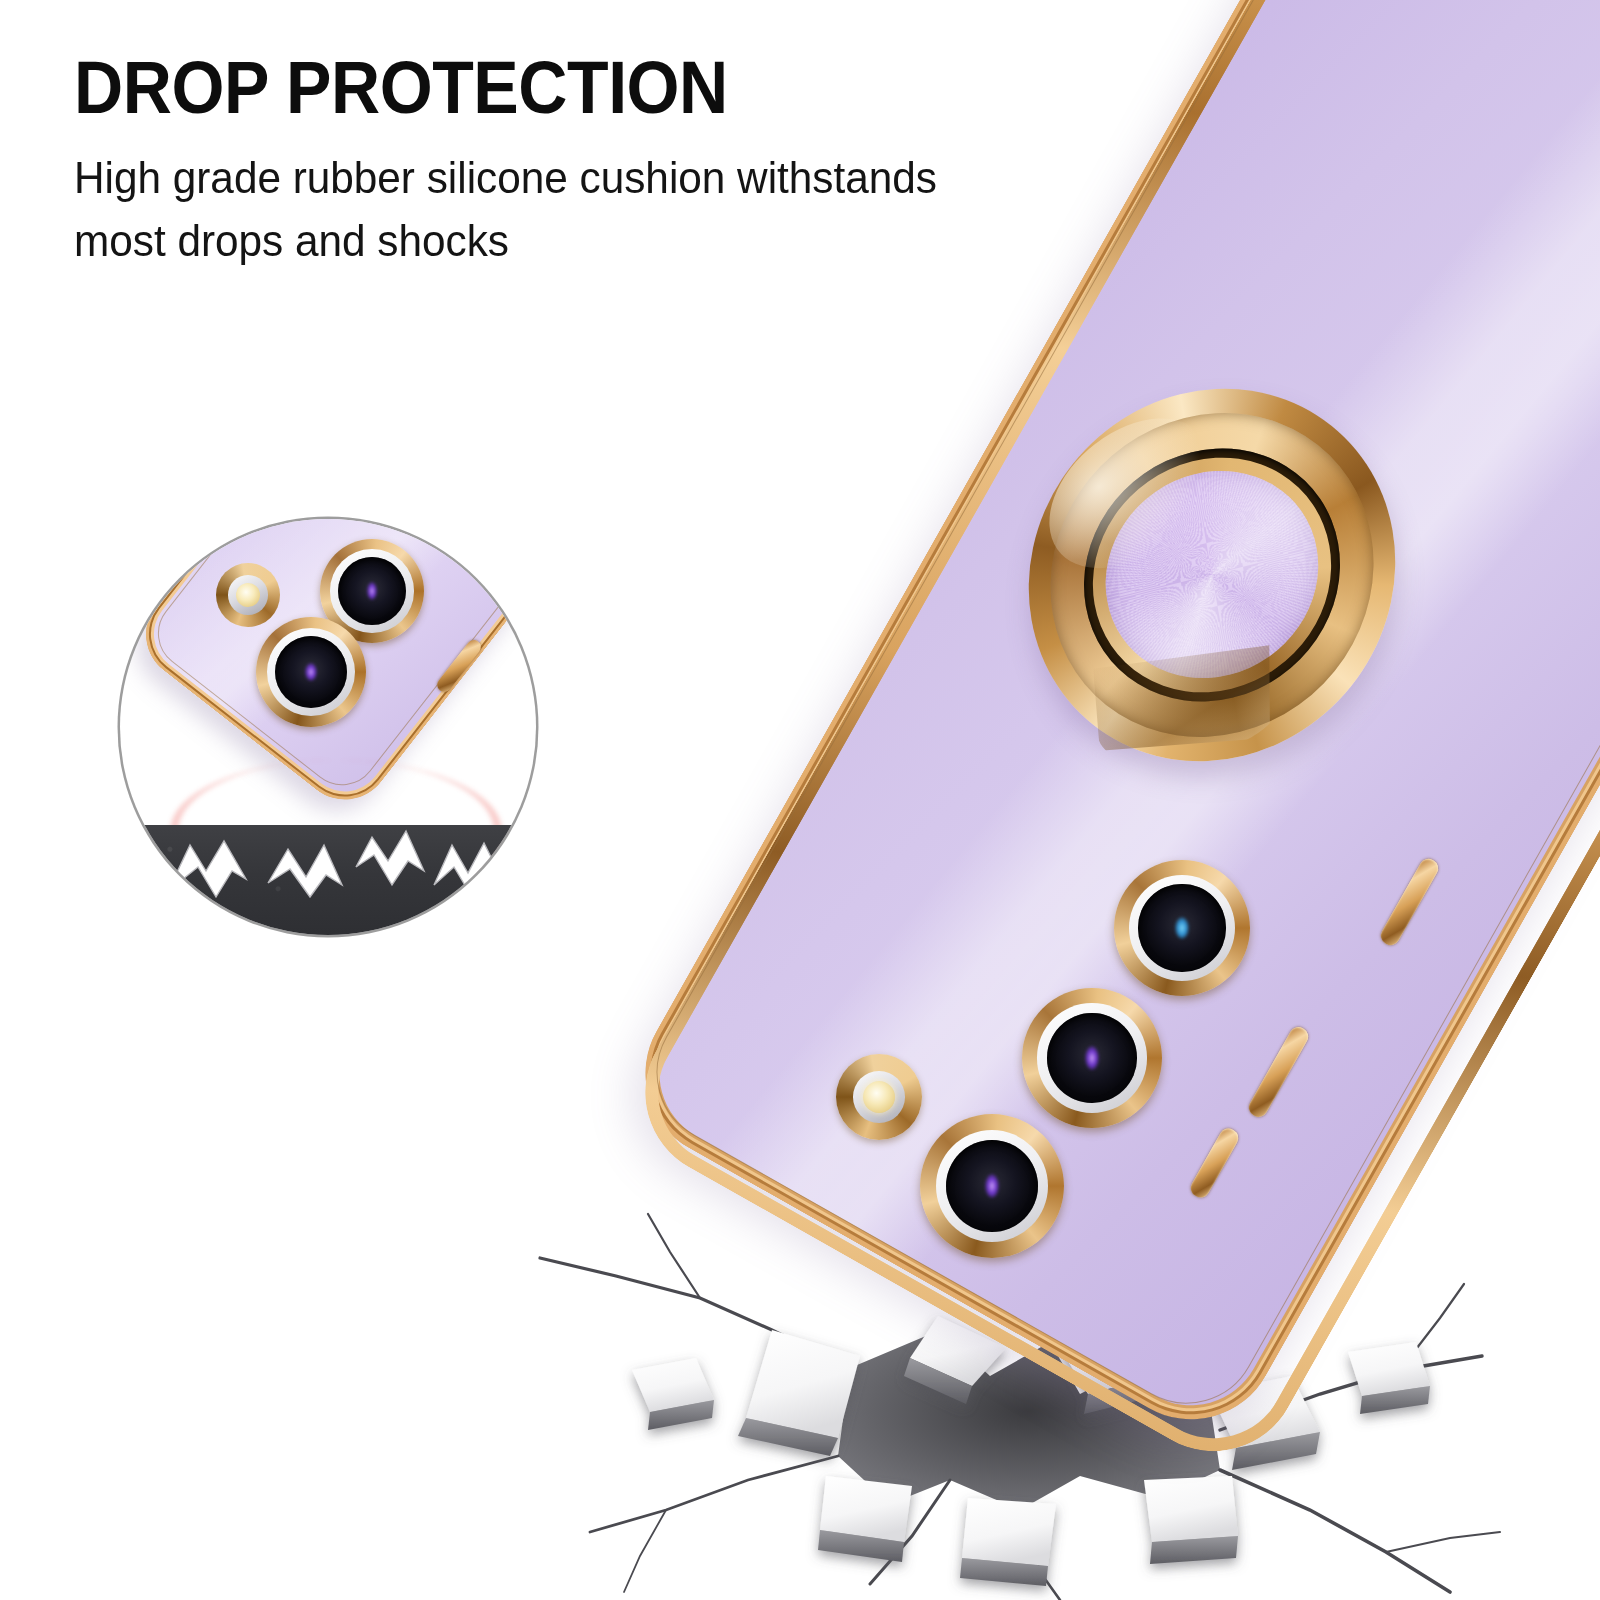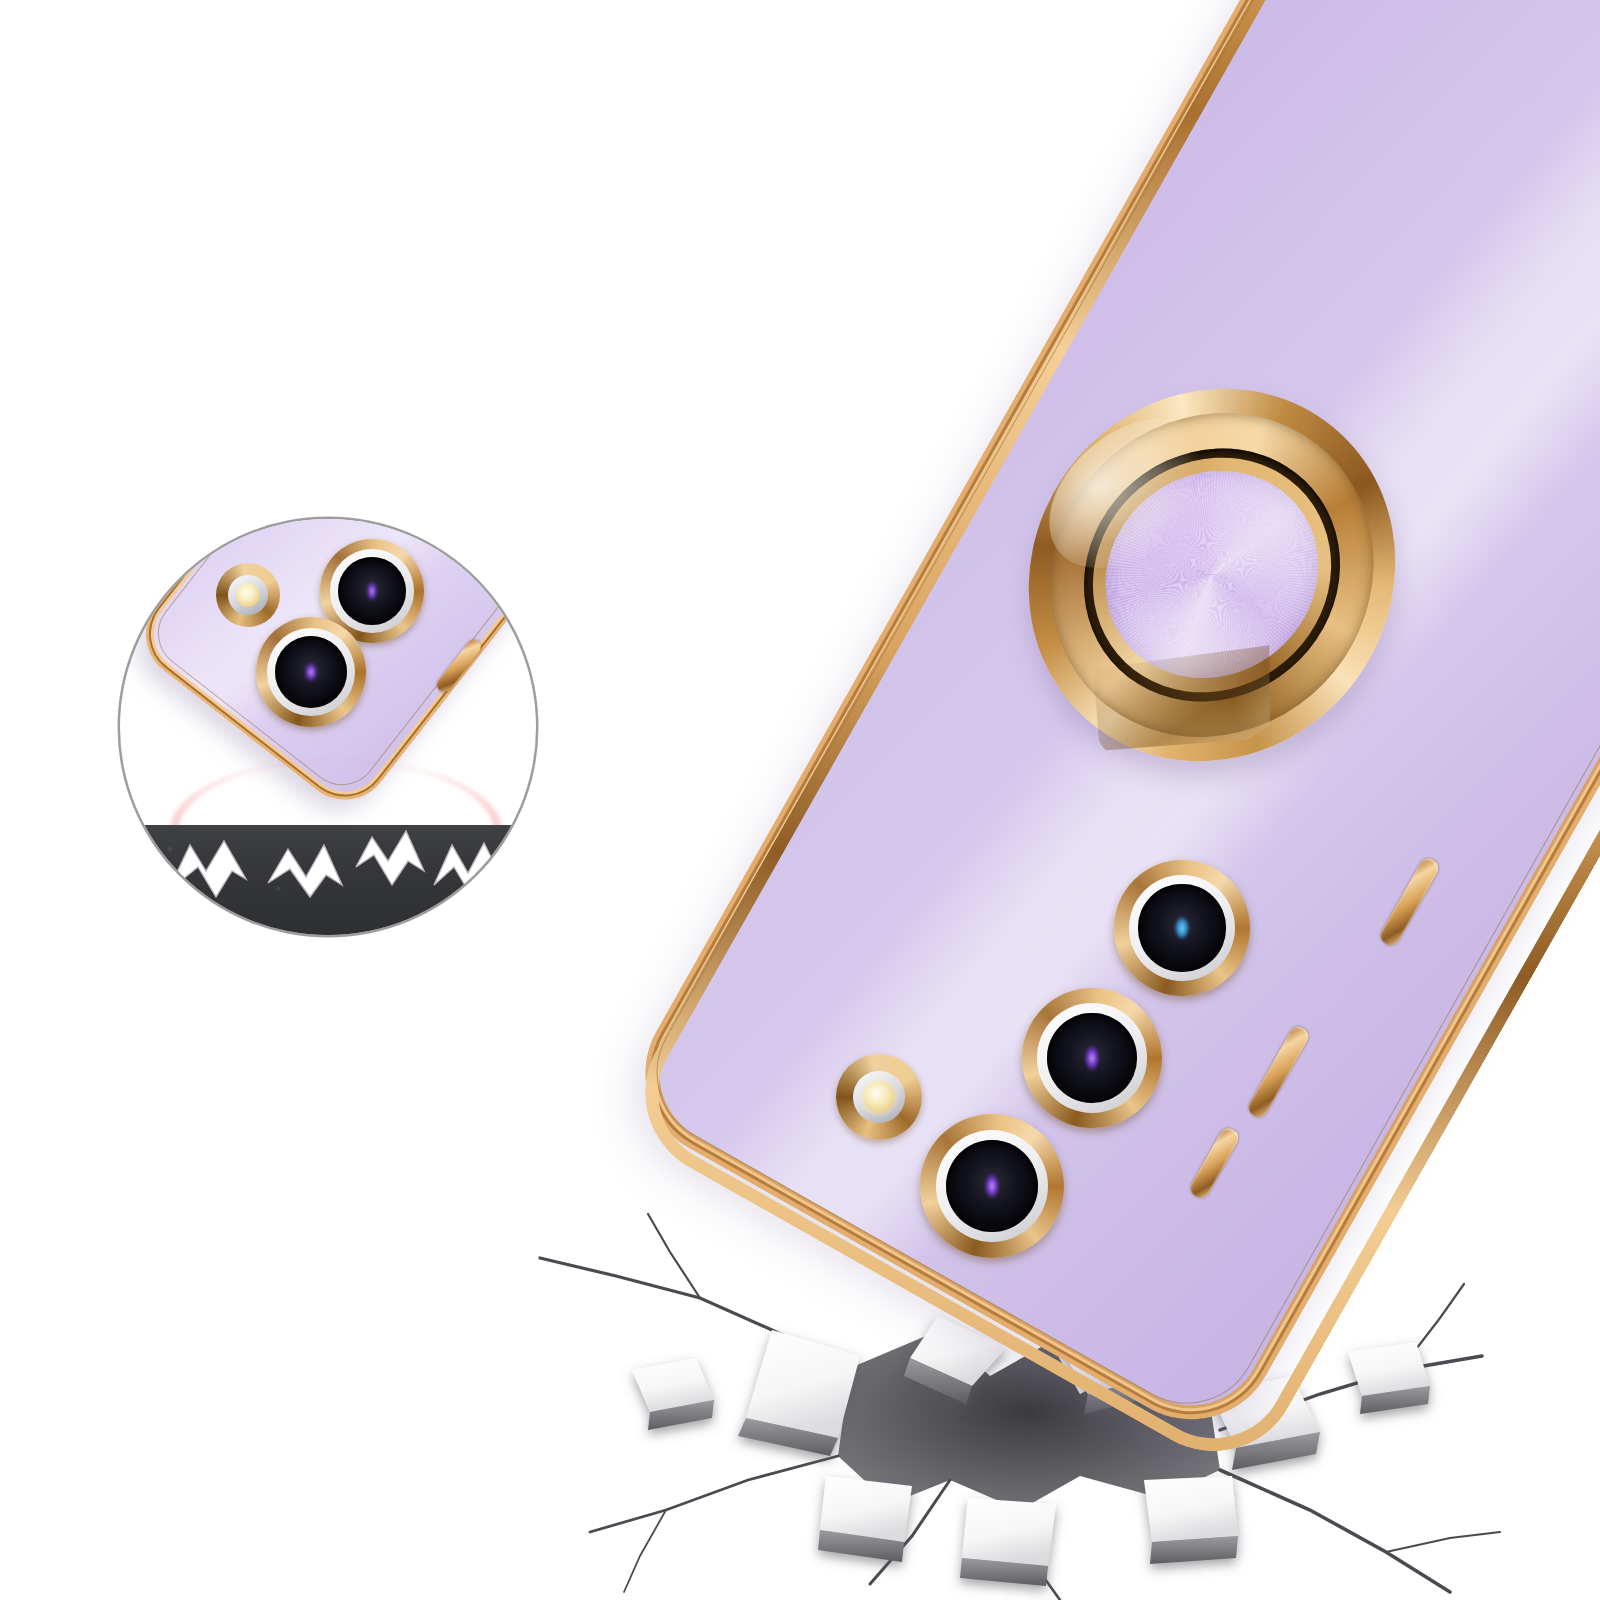--- a/index.html
+++ b/index.html
@@ -424,20 +424,24 @@
     background: linear-gradient(120deg,#b4752f 0%,#f6d6a3 22%,#d8a158 52%,#8f5c21 80%,#e9c287 100%);
     transform: rotate(38deg);
     box-shadow: 0 0 3px rgba(110,70,25,0.7);
   }
 </style>
 </head>
 <body>
 
 <div id="stage">
 
+  <div id="text-block">
+    <h1 id="headline">DROP PROTECTION</h1>
+    <p id="subhead">High grade rubber silicone cushion withstands most drops and shocks</p>
+  </div>
 
   <div id="crack-zone">
     <svg width="1000" height="420" viewBox="0 0 1000 420">
       <defs>
         <linearGradient id="slabTop" x1="0" y1="0" x2="0.3" y2="1">
           <stop offset="0" stop-color="#ffffff"></stop>
           <stop offset="0.6" stop-color="#f6f6f7"></stop>
           <stop offset="1" stop-color="#dcdcdf"></stop>
         </linearGradient>
         <linearGradient id="slabSide" x1="0" y1="0" x2="0" y2="1">

